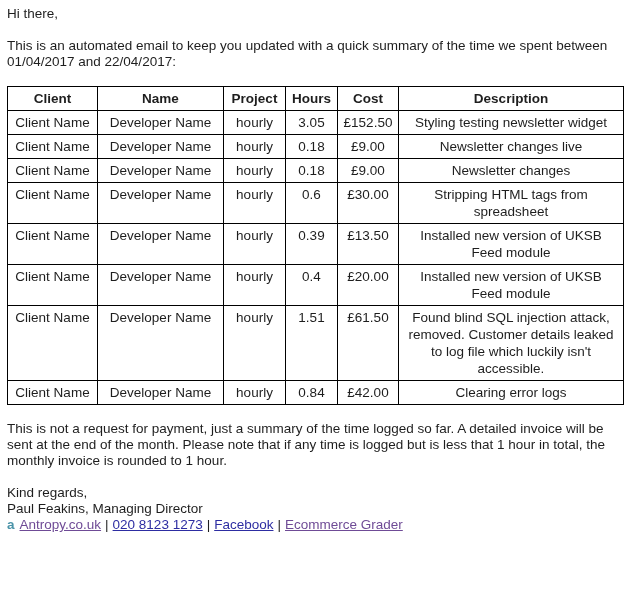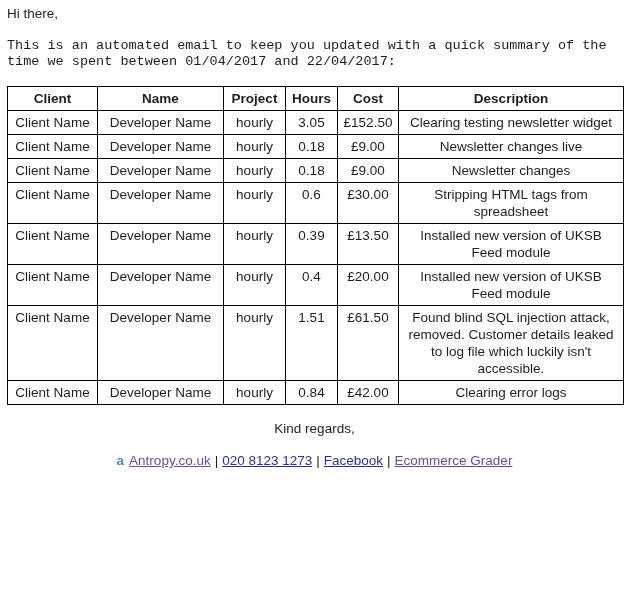--- a/index.html
+++ b/index.html
@@ -13,21 +13,20 @@
     line-height: 16px;
     color: #1e1e1e;
     width: 629px;
   }
   .page {
     padding: 6px 22px 10px 7px;
     width: 615px;
   }
   .para {
     margin: 0 0 16px 0;
-    font-family: Liberation Mono, monospace;
   }
   .greeting {
     margin: 0 0 16px 0;
   }
   table.time-table {
     border-collapse: collapse;
     table-layout: fixed;
     width: 616px;
     margin: 9px 0 16px 0;
   }
@@ -45,27 +44,26 @@
     font-weight: bold;
   }
   col.c-client { width: 90px; }
   col.c-name { width: 126px; }
   col.c-project { width: 62px; }
   col.c-hours { width: 52px; }
   col.c-cost { width: 61px; }
   col.c-desc { width: 225px; }
   .sig-block {
     margin: 16px 0 0 0;
-    text-align: center;
   }
   .sig-line {
     margin: 0;
   }
   .footer-links {
-    margin: 16px;
+    margin: 0;
     white-space: nowrap;
   }
   .footer-links a {
     text-decoration: underline;
   }
   .logo-a {
     font-weight: bold;
     text-decoration: none;
     margin-right: 5px;
   }
@@ -102,21 +100,21 @@
           <th>Description</th>
         </tr>
     </thead>
     <tbody id="table-body">
         <tr>
           <td>Client Name</td>
           <td>Developer Name</td>
           <td>hourly</td>
           <td>3.05</td>
           <td>£152.50</td>
-          <td>Clearing testing newsletter widget</td>
+          <td>Styling testing newsletter widget</td>
         </tr>
         <tr>
           <td>Client Name</td>
           <td>Developer Name</td>
           <td>hourly</td>
           <td>0.18</td>
           <td>£9.00</td>
           <td>Newsletter changes live</td>
         </tr>
         <tr>
@@ -163,21 +161,23 @@
           <td>Client Name</td>
           <td>Developer Name</td>
           <td>hourly</td>
           <td>0.84</td>
           <td>£42.00</td>
           <td>Clearing error logs</td>
         </tr>
       </tbody>
   </table>
 
+  <p class="para">This is not a request for payment, just a summary of the time logged so far. A detailed invoice will be sent at the end of the month. Please note that if any time is logged but is less that 1 hour in total, the monthly invoice is rounded to 1 hour.</p>
 
   <div class="sig-block">
     <p class="sig-line">Kind regards,</p>
+    <p class="sig-line">Paul Feakins, Managing Director</p>
     <p class="sig-line footer-links">
       <span class="logo-a" style="color: rgb(74, 147, 168);">a</span><span id="links-container"><a href="#" style="color: rgb(111, 75, 150);">Antropy.co.uk</a><span class="sep">|</span><a href="#" style="color: rgb(45, 45, 162);">020 8123 1273</a><span class="sep">|</span><a href="#" style="color: rgb(45, 45, 162);">Facebook</a><span class="sep">|</span><a href="#" style="color: rgb(111, 75, 150);">Ecommerce Grader</a></span>
     </p>
   </div>
 
 </div>
 
 </body></html>

